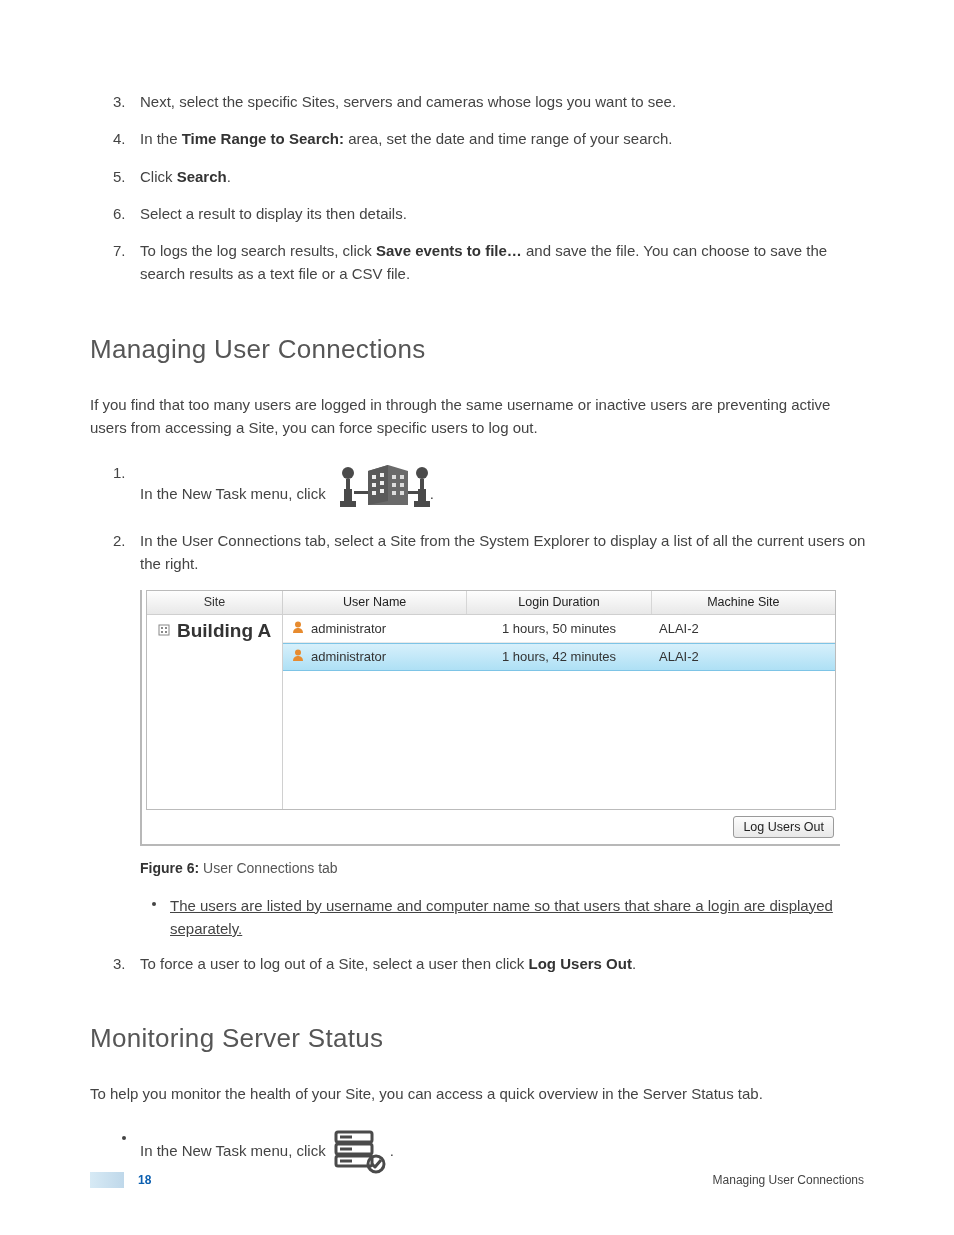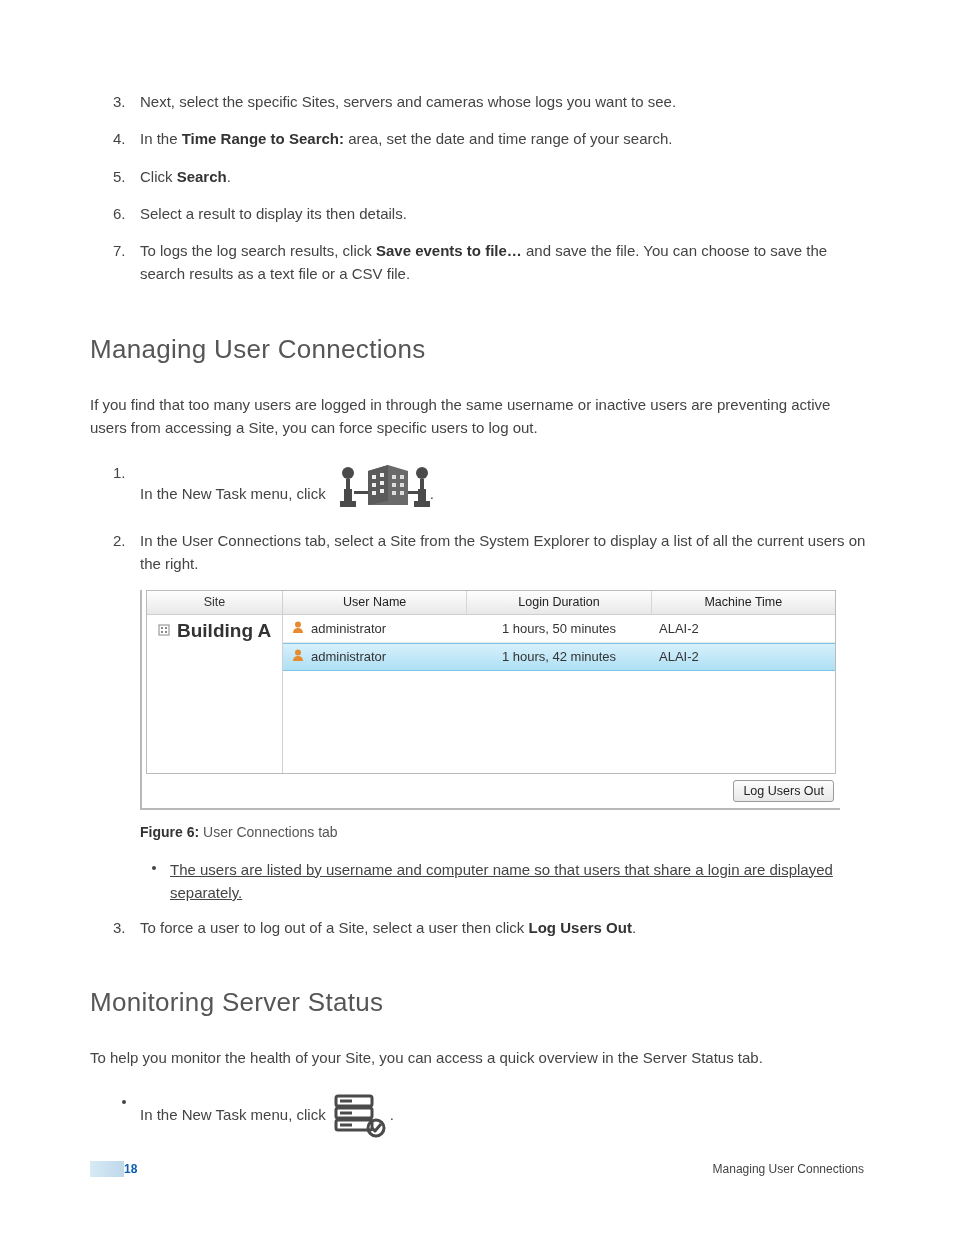--- a/index.html
+++ b/index.html
@@ -116,21 +116,21 @@
   .uc-panel {
     width: 700px;
     border-left: 2px solid #b8b8b8;
     border-bottom: 2px solid #b8b8b8;
     font-family: "Segoe UI", Tahoma, sans-serif;
   }
   .uc-table {
     display: flex;
     border: 1px solid #bbb;
     background: #fff;
-    height: 184px;
+    height: 220px;
     margin: 4px 4px 0 4px;
   }
   .uc-site-col {
     width: 136px;
     border-right: 1px solid #d0d0d0;
     display: flex;
     flex-direction: column;
   }
   .uc-main-col {
     flex: 1;
@@ -217,21 +217,21 @@
     padding: 0 90px 0 90px;
     display: flex;
     align-items: center;
     justify-content: space-between;
     font-size: 12px;
     color: #444;
   }
   .pf-left {
     display:flex;
     align-items:center;
-    gap: 0;
+    gap: 14px;
   }
   .pf-tab {
     width: 34px;
     height: 16px;
     background: linear-gradient(to right, #d7eaf5, #bfd8ea);
   }
   .pf-pagenum { color: #0b5fb0; font-weight:600; font-size:12px; }
 </style>
 </head>
 <body>
@@ -324,21 +324,21 @@
                   <rect x="8" y="8" width="2" height="2" fill="#888"></rect>
                 </svg>
             </span>
             <span style="font-weight:600;">Building A</span>
           </div>
         </div>
         <div class="uc-main-col">
           <div class="uc-header-row">
             <div class="uc-header-cell">User Name</div>
             <div class="uc-header-cell">Login Duration</div>
-            <div class="uc-header-cell">Machine Time</div>
+            <div class="uc-header-cell">Machine Site</div>
           </div>
           <div class="uc-row">
             <div class="uc-cell user">
               <span class="user-icon">
                 <svg width="14" height="14" viewBox="0 0 14 14">
                     <circle cx="7" cy="4.5" r="3" fill="#e78b2f"></circle>
                     <path d="M2 13 C2 9 5 8 7 8 C9 8 12 9 12 13 Z" fill="#e78b2f"></path>
                   </svg>
               </span>
               <span>administrator</span>

